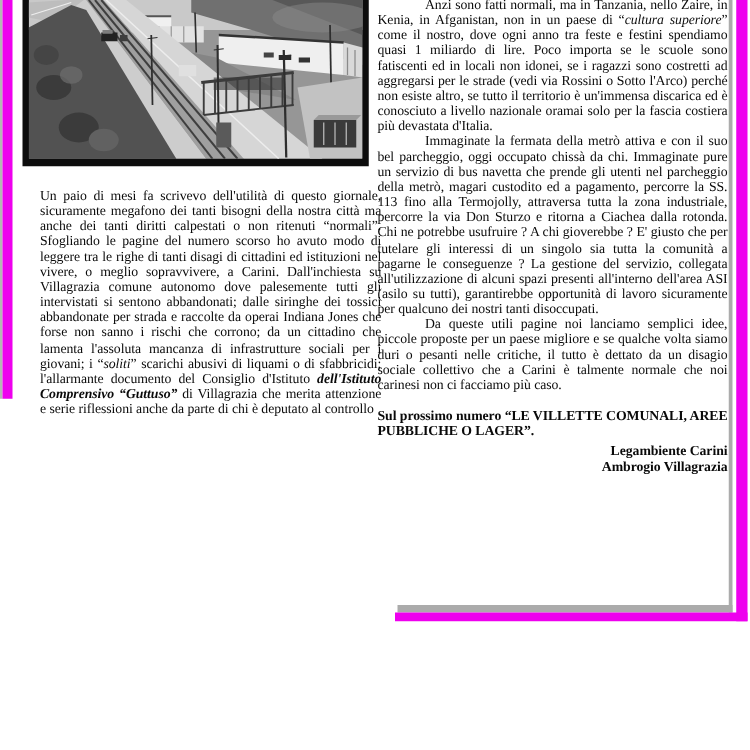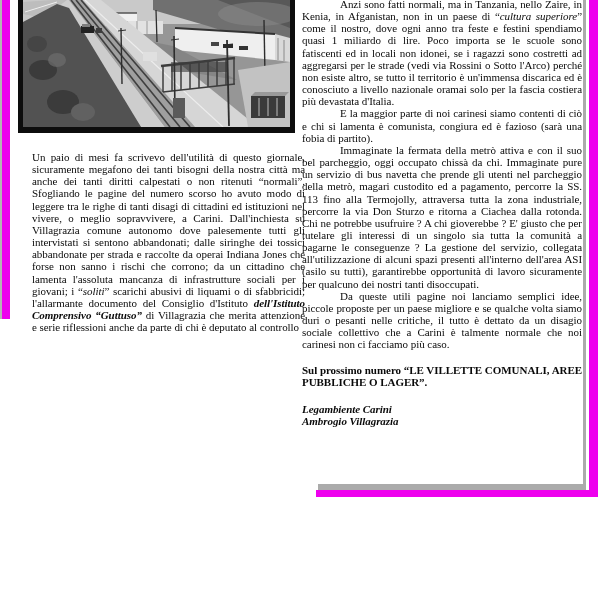--- a/index.html
+++ b/index.html
@@ -22,21 +22,21 @@
   .photo-frame svg{display:block;width:267px;height:127px;}
   
   .col{position:absolute;font-size:11px;line-height:12.15px;text-align:justify;letter-spacing:-0.05px;}
   .col p{margin:0;}
   .col-left{left:32px;top:139px;width:273px;margin-top:12px;}
   .col-right{left:302px;top:-2px;width:280px;}
   .ind{text-indent:38px;}
   .it{font-style:italic;font-family:Liberation Serif, serif;}
   .bi{font-style:italic;font-weight:bold;}
   .announce{margin-top:13px !important;font-weight:bold;}
-  .sig{margin-top:15px;font-weight:bold;font-style:italic;line-height:12.6px;}
+  .sig{margin-top:4px;text-align:right;font-weight:bold;line-height:12.6px;}
 </style>
 </head>
 <body>
 
 <div class="page">
 
   <div class="edge-gray"></div>
   <div class="left-magenta"></div>
 
   <div class="photo-frame">
@@ -141,21 +141,20 @@
       </g>
     </svg>
   </div>
 
   <div class="col col-left">
     <p><span>Un paio di mesi fa scrivevo dell'utilità di questo giornale, sicuramente megafono dei tanti bisogni della nostra città ma anche dei tanti diritti calpestati o non ritenuti “normali”. Sfogliando le pagine del numero scorso ho avuto modo di leggere tra le righe di tanti disagi di cittadini ed istituzioni nel vivere, o meglio sopravvivere, a Carini. Dall'inchiesta su Villagrazia comune autonomo dove palesemente tutti gli intervistati si sentono abbandonati; dalle siringhe dei tossici abbandonate per strada e raccolte da operai Indiana Jones che forse non sanno i rischi che corrono; da un cittadino che lamenta l'assoluta mancanza di infrastrutture sociali per i giovani; i “</span><span class="it">soliti</span><span>” scarichi abusivi di liquami o di sfabbricidi; l'allarmante documento del Consiglio d'Istituto </span><span class="bi">dell'Istituto Comprensivo “Guttuso”</span><span> di Villagrazia che merita attenzione e serie riflessioni anche da parte di chi è deputato al controllo</span></p>
   </div>
 
   <div class="col col-right">
     <p class="ind"><span>Anzi sono fatti normali, ma in Tanzania, nello Zaire, in Kenia, in Afganistan, non in un paese di “</span><span class="it">cultura superiore</span><span>” come il nostro, dove ogni anno tra feste e festini spendiamo quasi 1 miliardo di lire. Poco importa se le scuole sono fatiscenti ed in locali non idonei, se i ragazzi sono costretti ad aggregarsi per le strade (vedi via Rossini o Sotto l'Arco) perché non esiste altro, se tutto il territorio è un'immensa discarica ed è conosciuto a livello nazionale oramai solo per la fascia costiera più devastata d'Italia.</span></p>
-    <p class="ind">E la maggior parte di noi carinesi siamo contenti di ciò e chi si lamenta è comunista, congiura ed è fazioso (sarà una fobia di partito).</p>
     <p class="ind">Immaginate la fermata della metrò attiva e con il suo bel parcheggio, oggi occupato chissà da chi. Immaginate pure un servizio di bus navetta che prende gli utenti nel parcheggio della metrò, magari custodito ed a pagamento, percorre la SS. 113 fino alla Termojolly, attraversa tutta la zona industriale, percorre la via Don Sturzo e ritorna a Ciachea dalla rotonda. Chi ne potrebbe usufruire ? A chi gioverebbe ? E' giusto che per tutelare gli interessi di un singolo sia tutta la comunità a pagarne le conseguenze ? La gestione del servizio, collegata all'utilizzazione di alcuni spazi presenti all'interno dell'area ASI (asilo su tutti), garantirebbe opportunità di lavoro sicuramente per qualcuno dei nostri tanti disoccupati.</p>
     <p class="ind">Da queste utili pagine noi lanciamo semplici idee, piccole proposte per un paese migliore e se qualche volta siamo duri o pesanti nelle critiche, il tutto è dettato da un disagio sociale collettivo che a Carini è talmente normale che noi carinesi non ci facciamo più caso.</p>
     <p class="announce">Sul prossimo numero “LE VILLETTE COMUNALI, AREE PUBBLICHE O LAGER”.</p>
     <div class="sig">
       <div>Legambiente Carini</div>
       <div>Ambrogio Villagrazia</div>
     </div>
   </div>
 
   <div class="right-shadow"></div>

